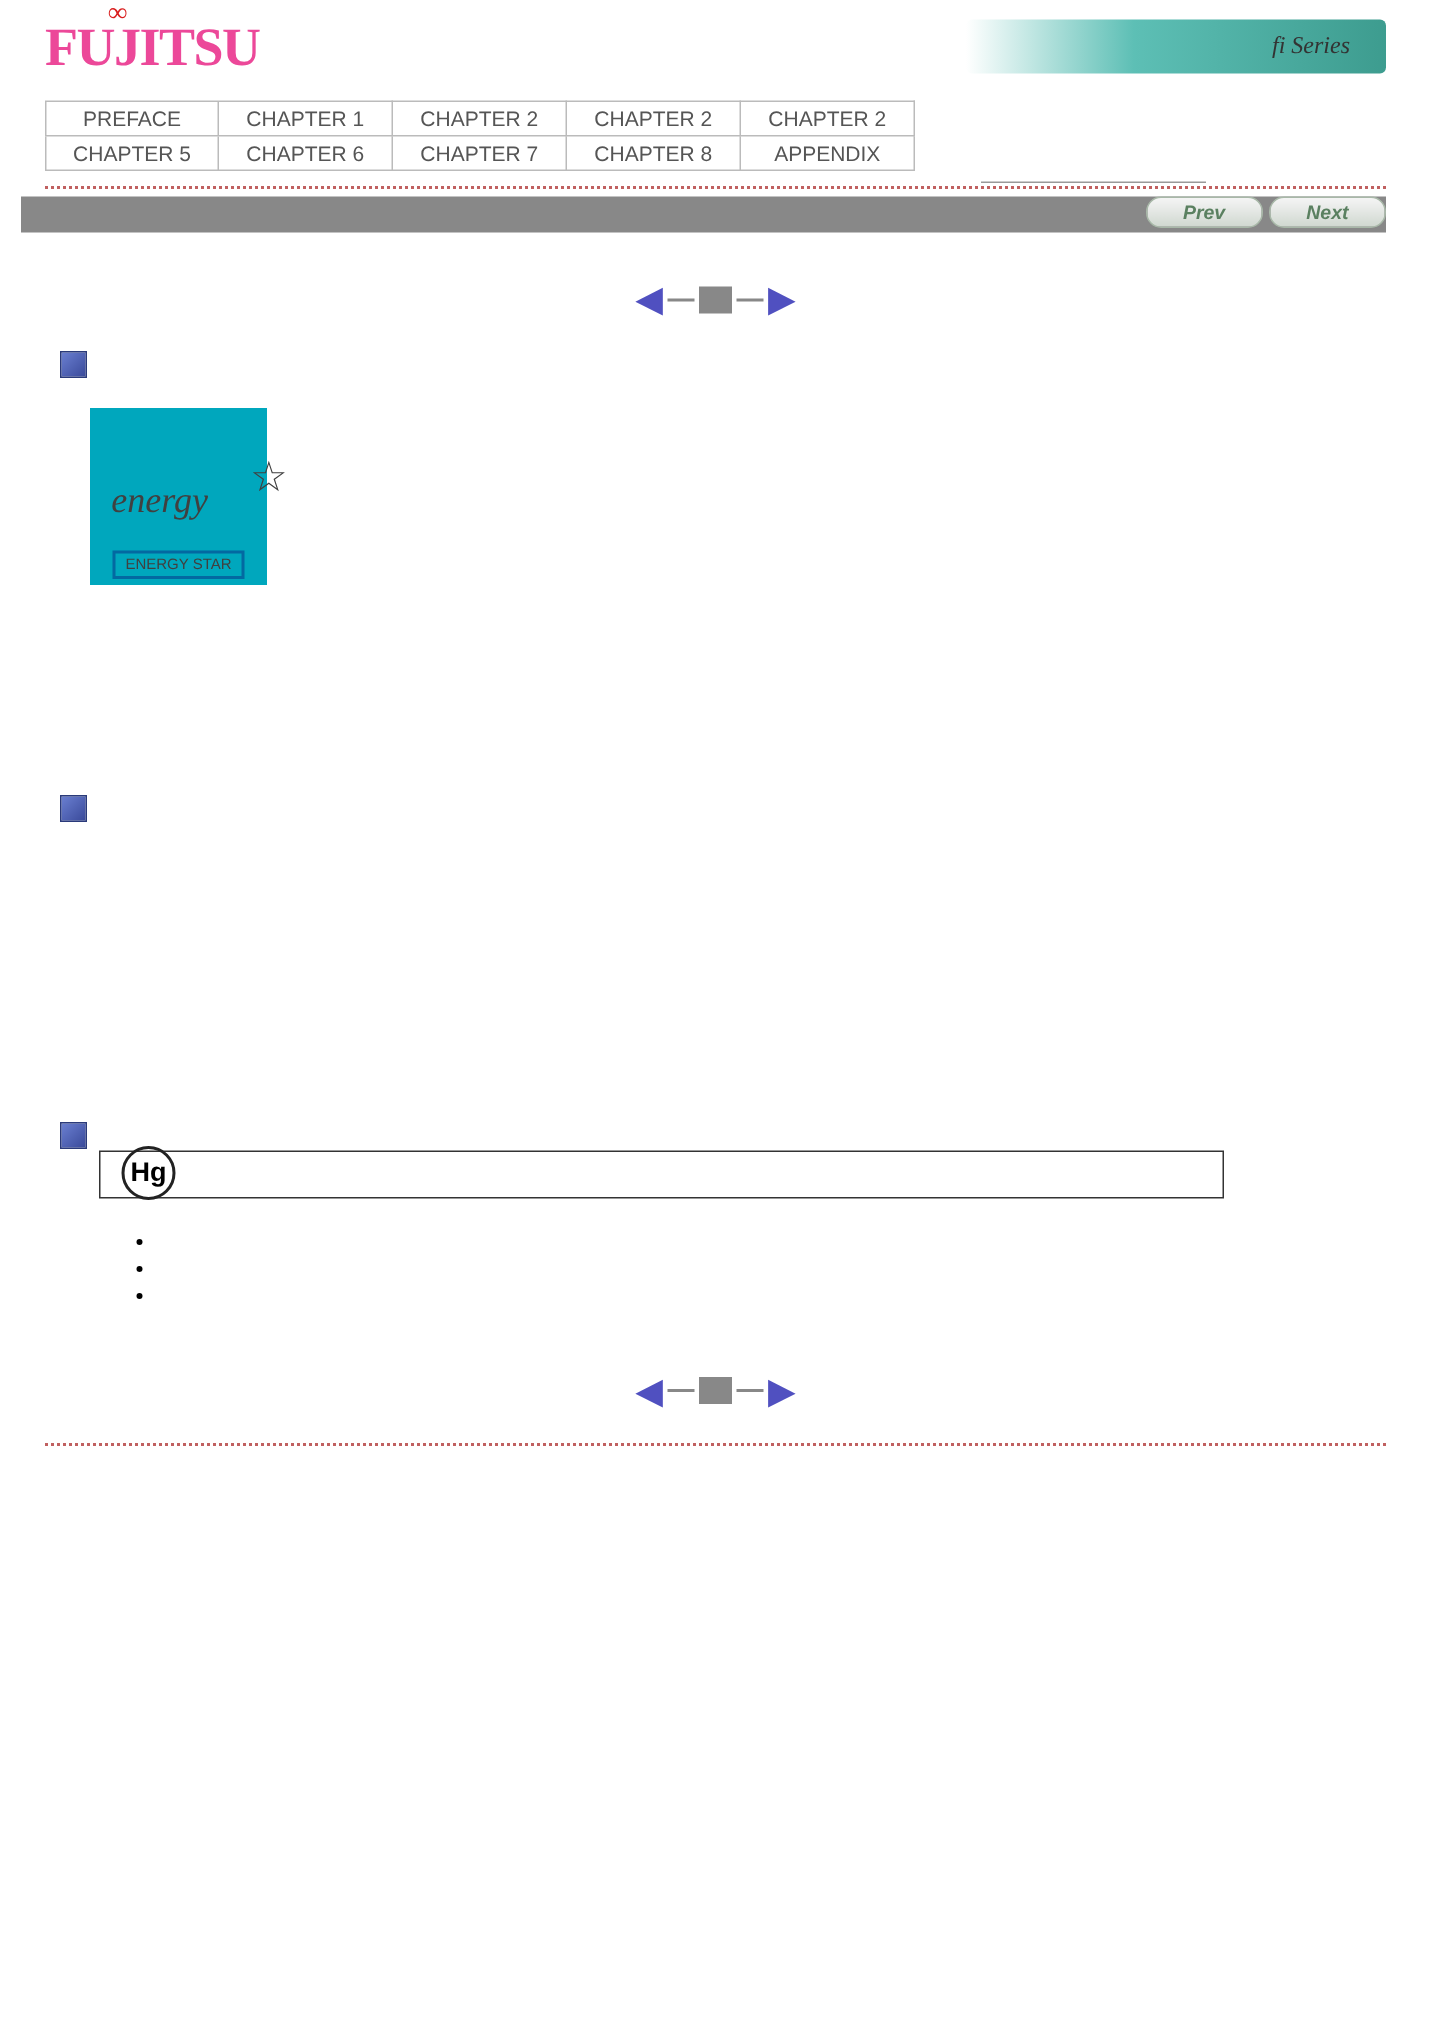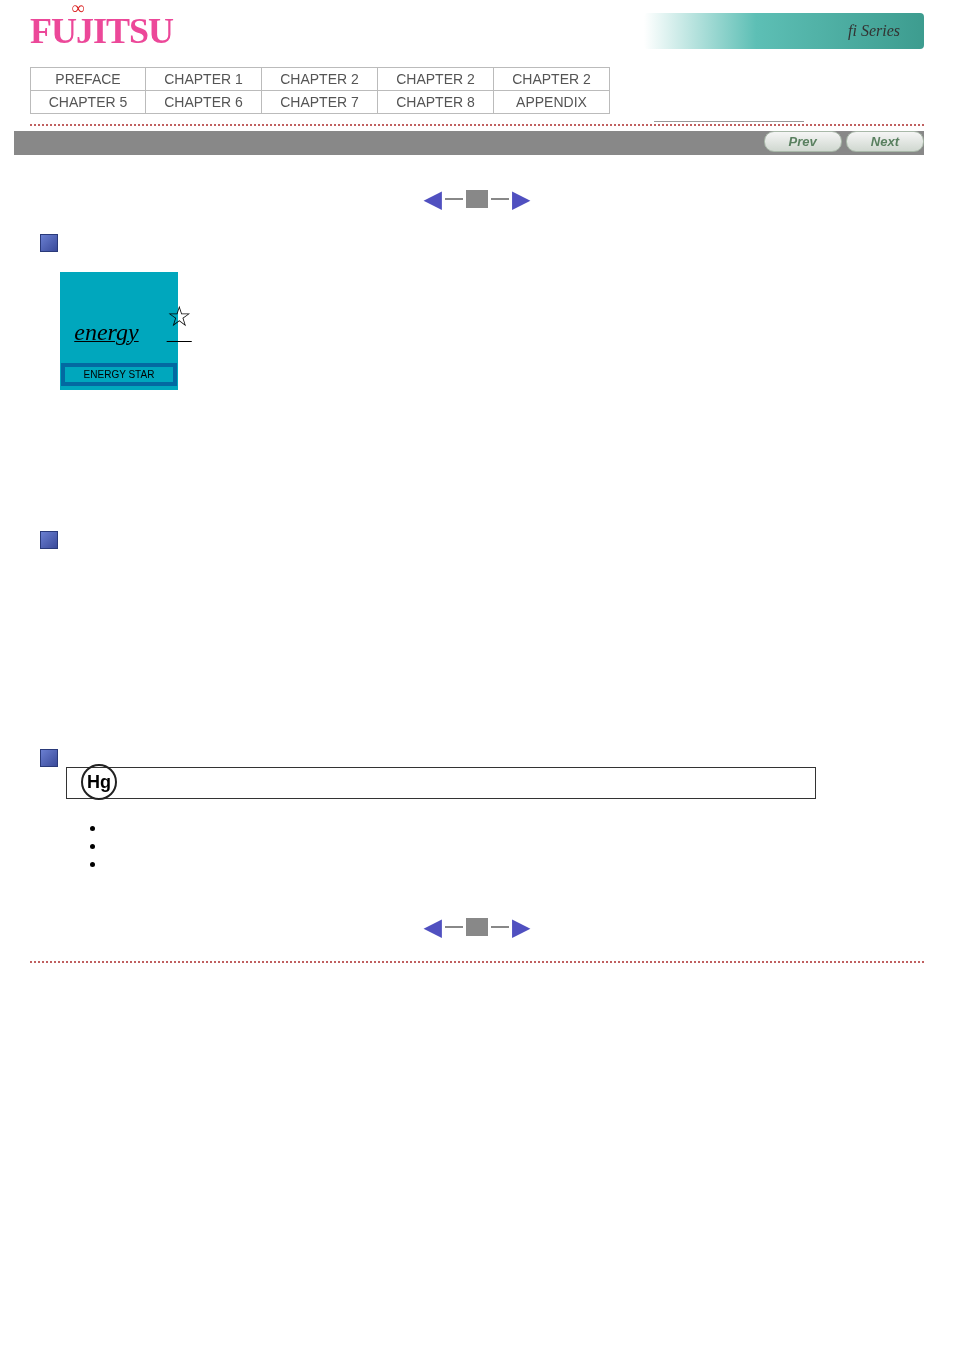--- a/index.html
+++ b/index.html
@@ -152,42 +152,41 @@
     .energy-star {
       width: 118px;
       height: 118px;
       background: #00a7bd;
       margin: 20px 0 20px 20px;
       position: relative;
       display: flex;
       flex-direction: column;
       align-items: center;
       justify-content: center;
-      color: #000000;
-      text-decoration: underline;
+      color: #404040;
     }
     .energy-star .script {
       font-family: cursive;
       font-size: 24px;
       font-style: italic;
     }
     .energy-star .star-wrap {
       position: relative;
       top: -14px;
       left: 28px;
       font-size: 28px;
     }
     .energy-star .bar {
       position: absolute;
       bottom: 4px;
       font-size: 10px;
-      width: 116px;
+      width: 88px;
       text-align: center;
       padding: 2px 0;
-      border: 4px solid #0369a1;
+      border: 2px solid #0369a1;
     }
     .spacer-100 { height: 100px; }
     .spacer-180 { height: 180px; }
     .hg-box {
       border: 1px solid #333;
       margin-left: 26px;
       padding: 10px 14px 12px 14px;
       width: 750px;
       height: 32px;
       display: flex;

